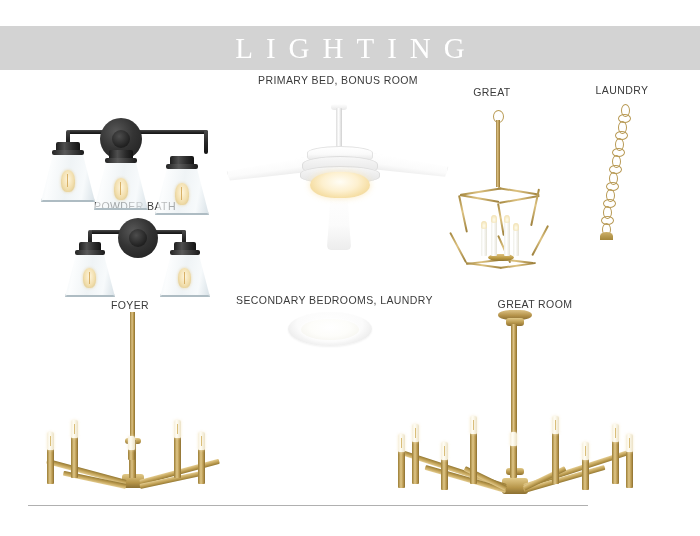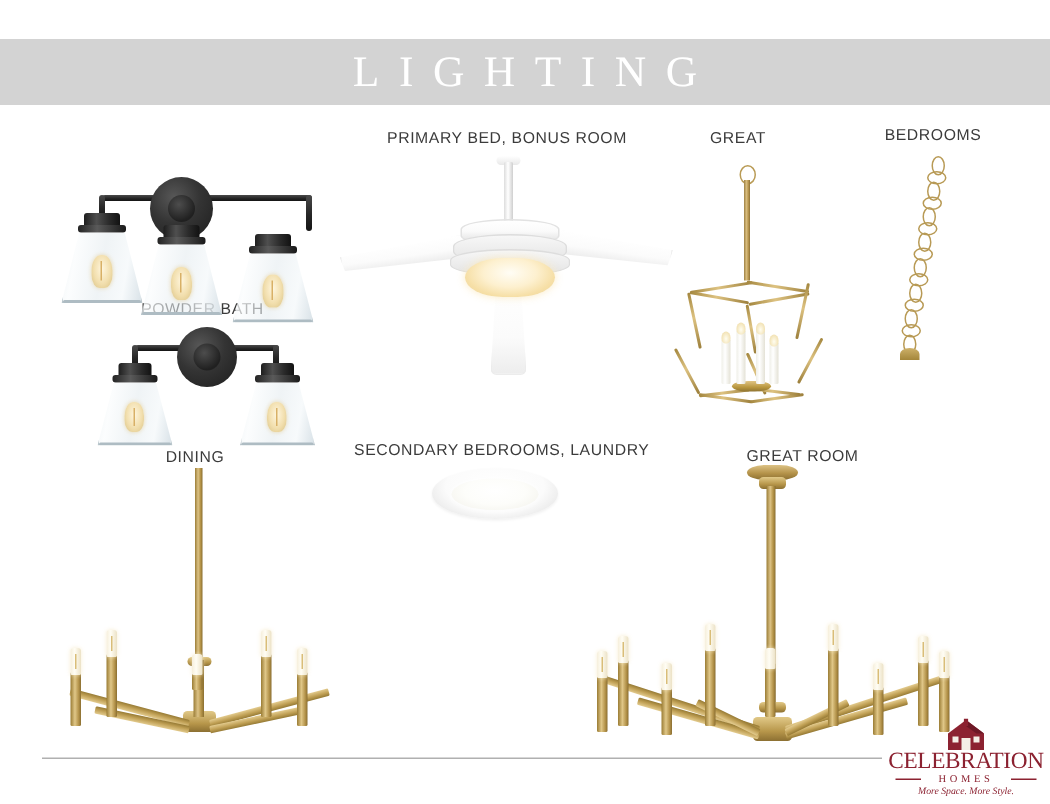--- a/index.html
+++ b/index.html
@@ -288,29 +288,29 @@
 </head>
 <body>
 
 <div id="board">
 
   <div class="header-band">
     <div class="header-title">LIGHTING</div>
   </div>
 
 
-  <div class="lbl" style="left:243px; top:86px; width:190px;">PRIMARY BED, BONUS ROOM</div>
+  <div class="lbl" style="left:243px; top:74px; width:190px;">PRIMARY BED, BONUS ROOM</div>
 
   <div class="lbl" style="left:450px; top:86px; width:84px;">GREAT</div>
 
-  <div class="lbl" style="left:572px; top:84px; width:100px;">BEDROOMS</div>
+  <div class="lbl" style="left:572px; top:84px; width:100px;">LAUNDRY</div>
 
   <div class="lbl" style="left:75px; top:200px; width:120px;">POWDER BATH</div>
 
-  <div class="lbl" style="left:85px; top:299px; width:90px;">DINING</div>
+  <div class="lbl" style="left:85px; top:299px; width:90px;">FOYER</div>
 
   <div class="lbl" style="left:470px; top:298px; width:130px;">GREAT ROOM</div>
 
   <div class="lbl" style="left:232px; top:294px; width:205px;">SECONDARY BEDROOMS, LAUNDRY</div>
 
   <div class="vanity" style="left:28px; top:112px; width:200px; height:85px;">
 
     <div class="v-bar" style="left:40px; top:18px; width:140px; height:4px;"></div>
     <div class="v-bar" style="left:38px; top:18px; width:4px; height:16px;"></div>
     <div class="v-bar" style="left:176px; top:18px; width:4px; height:24px;"></div>
@@ -552,29 +552,14 @@
     </div>
     <div>
       <div class="ch-socket" style="left:244px; top:140px; width:7px; height:38px;"></div>
       <div class="tube-bulb" style="left:244px; top:124px; width:7px; height:18px;"></div>
       <div class="tube-fil" style="left:247px; top:128px; height:10px;"></div>
     </div>
   </div>
 
   <div class="footer-rule"></div>
 
-  <div class="logo">
-    <svg class="logo-house" viewBox="0 0 28 22">
-      <path d="M14 1 L26 10 L26 21 L2 21 L2 10 Z" fill="#8c2231"></path>
-      <path d="M14 1 L26 10 L21 10 L14 5 Z" fill="#6d1826"></path>
-      <rect x="11" y="13" width="6" height="8" fill="#f4eee6"></rect>
-      <rect x="5" y="12" width="4" height="4" fill="#f4eee6"></rect>
-      <rect x="19" y="12" width="4" height="4" fill="#f4eee6"></rect>
-      <rect x="12.6" y="0" width="2.8" height="5" fill="#8c2231"></rect>
-    </svg>
-    <div class="logo-name">CELEBRATION</div>
-    <div class="logo-sub-rule-l"></div>
-    <div class="logo-sub-rule-r"></div>
-    <div class="logo-sub">HOMES</div>
-    <div class="logo-tag">More Space. More Style.</div>
-  </div>
 
 </div>
 
 </body></html>

